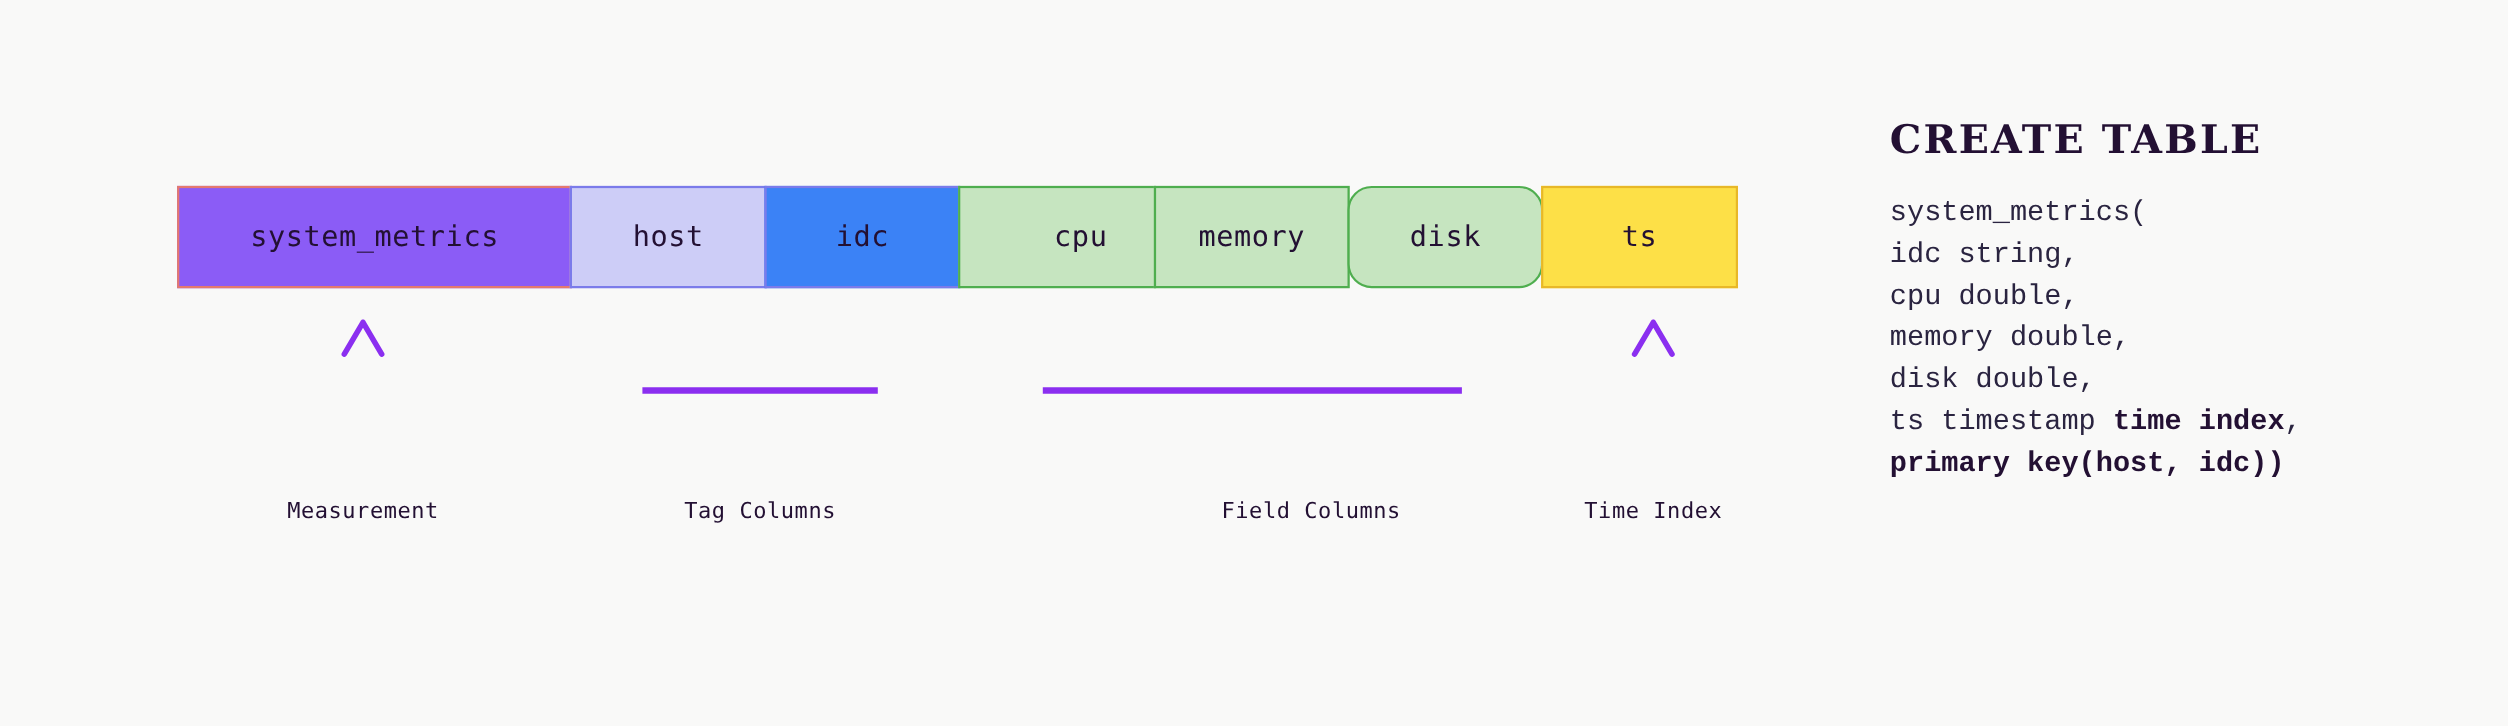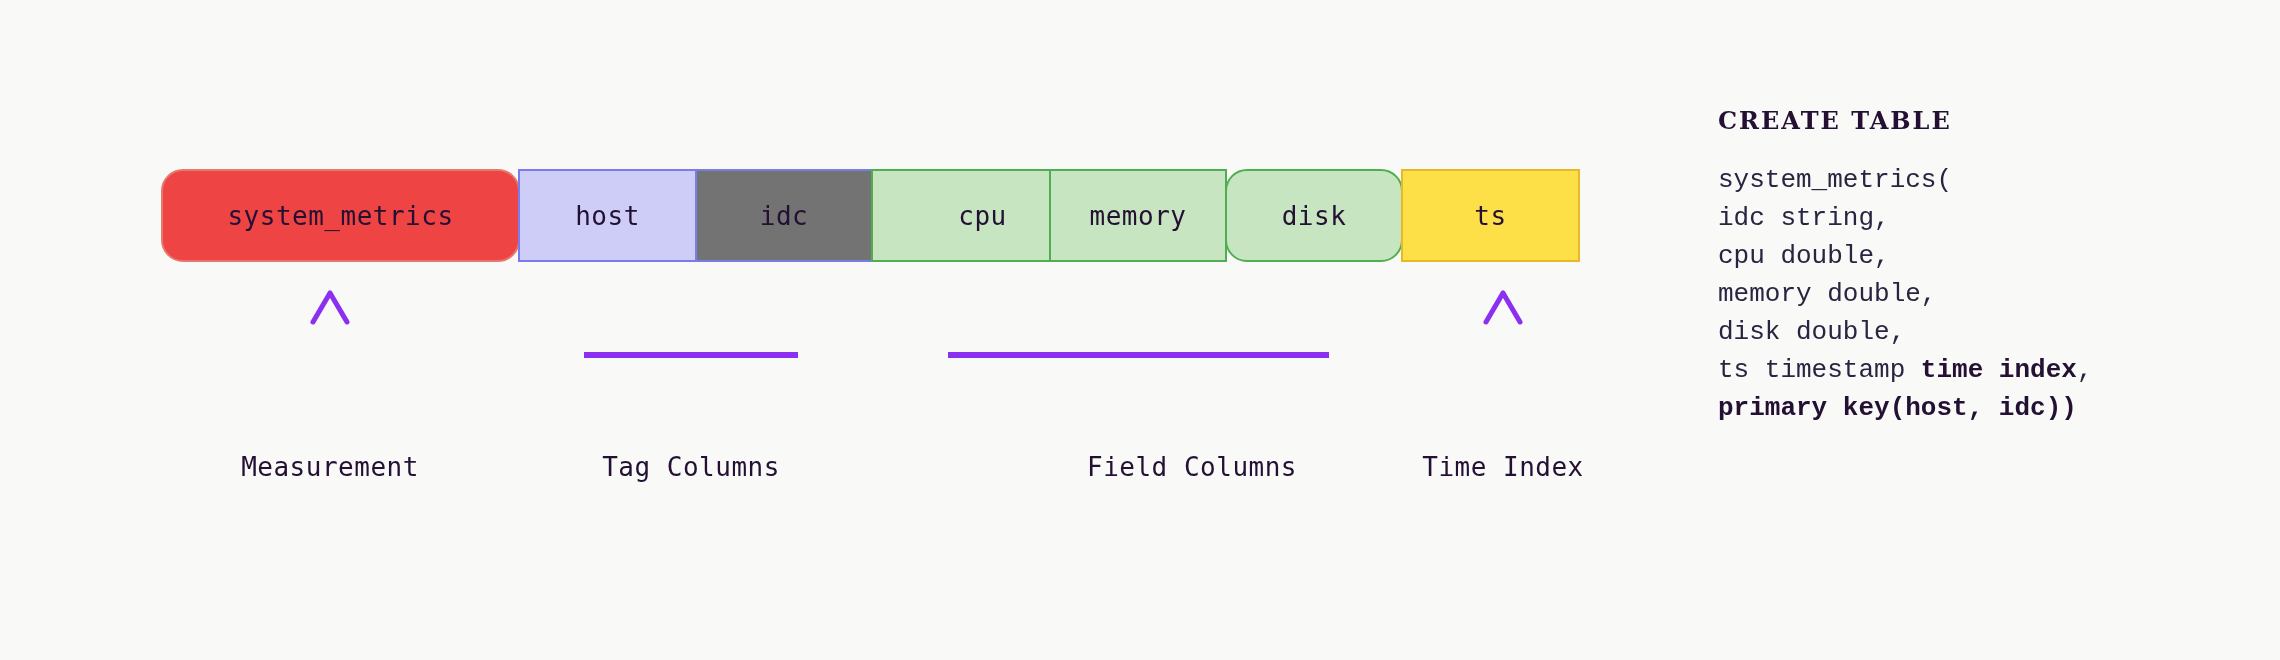--- a/index.html
+++ b/index.html
@@ -31,51 +31,51 @@
   .col.field2    {width:178px;background:#c6e5c0;border-color:#4fae4f;}
   .col.field3    {width:178px;background:#c6e5c0;border-color:#4fae4f;}
   .col.timeindex {width:179px;background:#efe0ad;border-color:#e8b828;}
 
   
   #annotations{position:absolute;left:0;top:0;width:2280px;height:660px;pointer-events:none;}
 
   
   .axis-label{
     position:absolute;top:452px;
-    font-size:26px;color:#231033;
+    font-size:20px;color:#231033;
     text-align:center;white-space:nowrap;
     transform:translateX(-50%);
     letter-spacing:0.5px;
   }
 
   
   #sql-panel{position:absolute;left:1718px;top:106px;width:520px;}
   #sql-title{
     font-family:"DejaVu Serif","Liberation Serif",serif;
-    font-weight:bold;font-size:24px;letter-spacing:2px;
+    font-weight:bold;font-size:36px;letter-spacing:2px;
     color:#231033;margin:0 0 26px 0;
   }
   #sql-body{
     font-size:26px;line-height:38px;color:#2a2440;white-space:pre-wrap;font-family:Liberation Mono, monospace;
   }
   #sql-body .kw{font-weight:bold;color:#231033;}
 </style>
 </head>
 <body style="background: rgb(249, 249, 248);">
 
 <div id="stage">
 
   <div id="schema-strip">
-    <div class="col measurement" style="background: #ef4444; border-color: rgb(228, 121, 111); border-radius: 22px;">
+    <div class="col measurement" style="background: #8b5cf6; border-color: rgb(228, 121, 111);">
       <span>system_metrics</span>
     </div>
     <div class="col tag" style="background: rgb(205, 205, 247); border-color: rgb(123, 123, 234);">
       <span>host</span>
     </div>
-    <div class="col tag2" style="background: #737373; border-color: rgb(123, 123, 234);">
+    <div class="col tag2" style="background: #3b82f6; border-color: rgb(123, 123, 234);">
       <span>idc</span>
     </div>
     <div class="col field" style="background: rgb(198, 229, 192); border-color: rgb(79, 174, 79); padding-left: 43px;">
       <span>cpu</span>
     </div>
     <div class="col field2" style="background: rgb(198, 229, 192); border-color: rgb(79, 174, 79);">
       <span>memory</span>
     </div>
     <div class="col field3" style="background: rgb(198, 229, 192); border-color: rgb(79, 174, 79); border-radius: 22px;">
       <span>disk</span>

